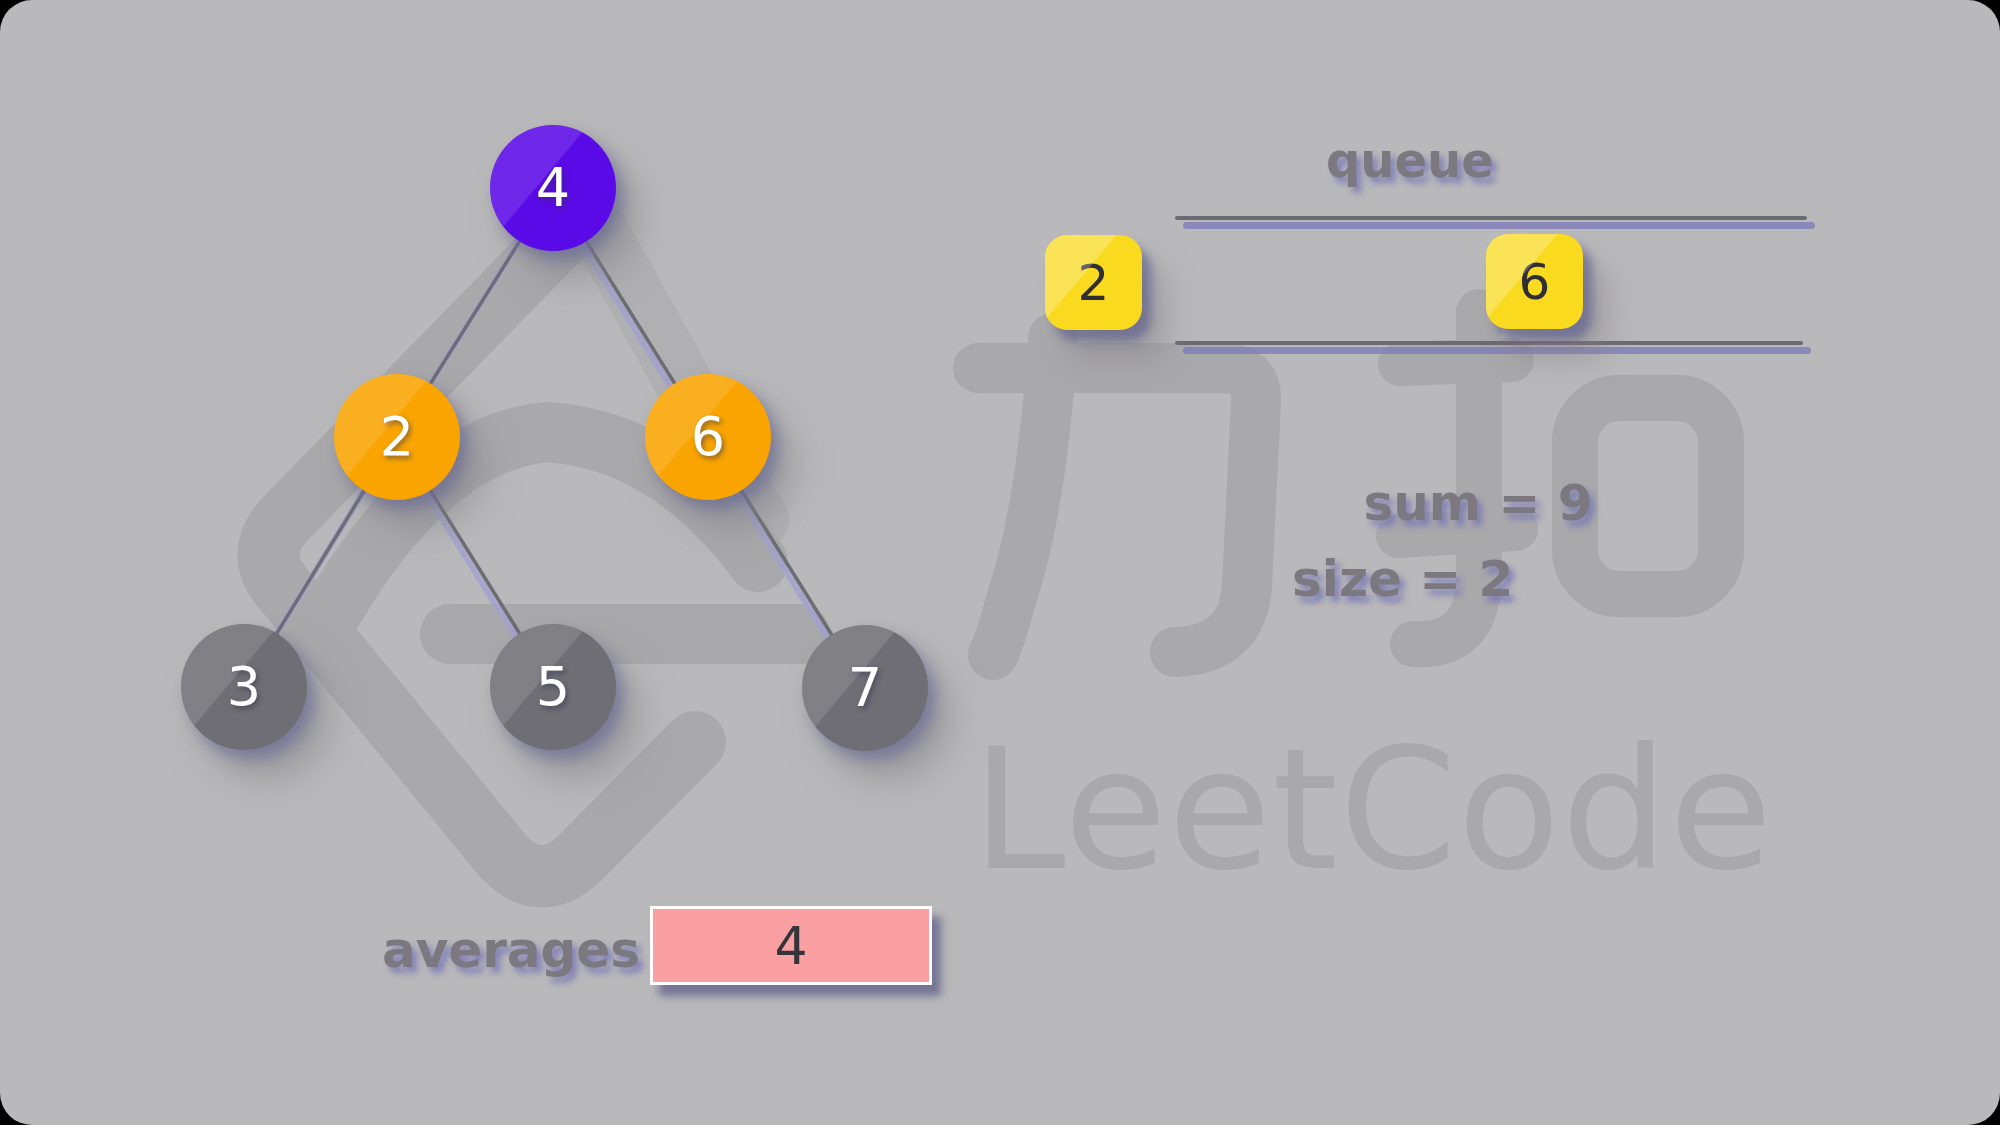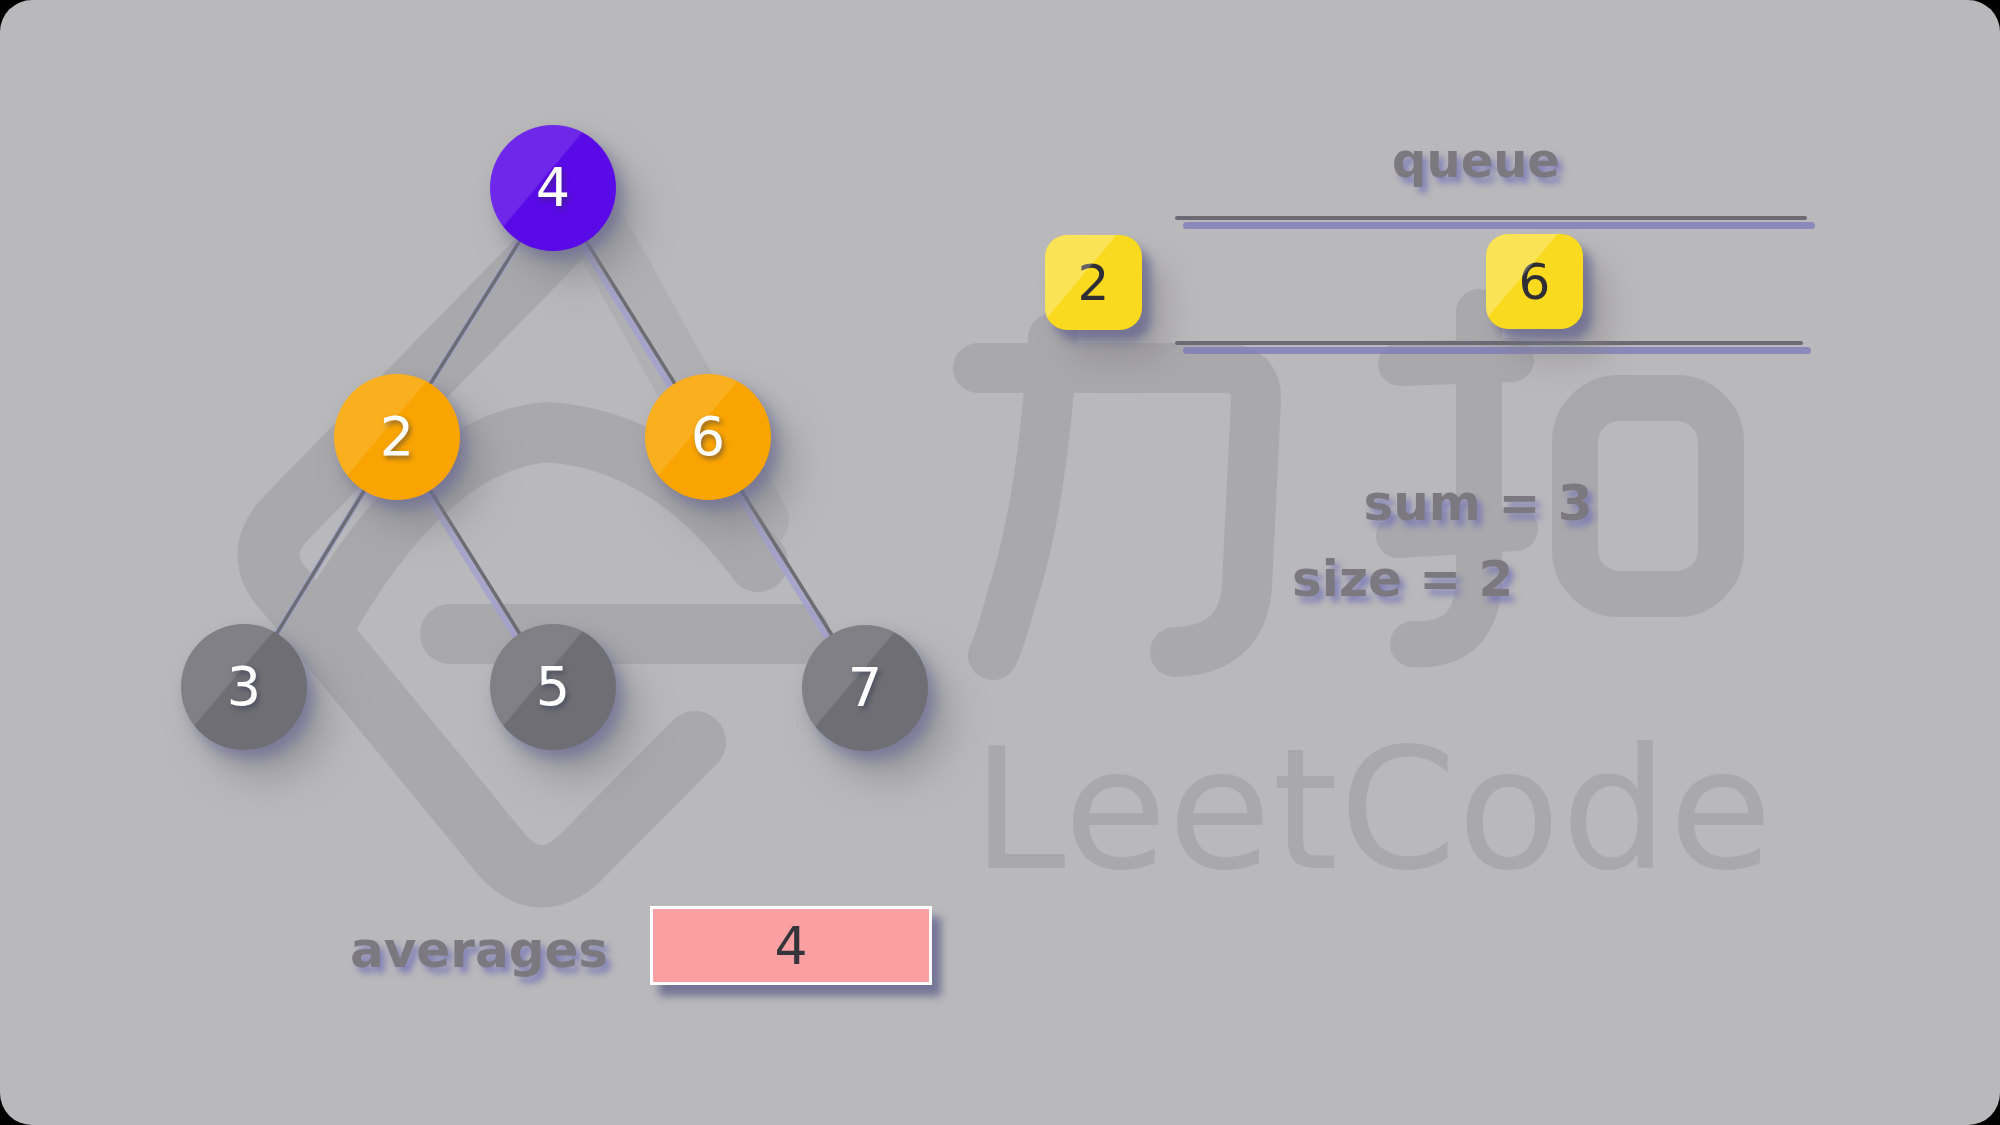--- a/index.html
+++ b/index.html
@@ -17,24 +17,24 @@
   .node-root{left:490px;top:125px;background:#5a0ae6;}
   .node-2{left:334px;top:374px;background:#f9a400;}
   .node-6{left:645px;top:374px;background:#f9a400;}
   .node-3{left:181px;top:624px;background:#6f6e74;}
   .node-5{left:490px;top:624px;background:#6f6e74;}
   .node-7{left:802px;top:625px;background:#6f6e74;}
 
   
   .glabel{position:absolute;color:#7b797f;font-weight:700;
           text-shadow:5px 6px 6px rgba(118,116,182,.8);}
-  #queue-title{left:1326px;top:132px;width:300px;text-align:center;font-size:48px;}
+  #queue-title{left:1326px;top:132px;width:300px;font-size:48px;}
   #sum-text{left:1288px;top:474px;width:380px;text-align:center;font-size:50px;}
   #size-text{left:1292px;top:550px;width:380px;text-align:left;font-size:50px;}
-  #averages-label{left:350px;top:921px;width:290px;text-align:left;font-size:50px;}
+  #averages-label{left:350px;top:921px;width:290px;text-align:right;font-size:50px;}
 
   
   .rail{position:absolute;height:4px;background:#6b6971;border-radius:2px;}
   .rail::after{content:"";position:absolute;left:8px;top:6px;width:100%;height:7px;border-radius:4px;
                background:rgba(124,122,184,.75);}
   #rail-top{left:1175px;top:216px;width:632px;}
   #rail-bottom{left:1175px;top:341px;width:628px;}
 
   
   .qitem{position:absolute;width:97px;height:95px;border-radius:22px;background:#f9da1e;
@@ -123,21 +123,21 @@
   <div id="queue-title" class="glabel">queue</div>
   <div id="rail-top" class="rail"></div>
   <div id="rail-bottom" class="rail"></div>
   <div id="queue-item-0" class="qitem">
     <span>2</span>
   </div>
   <div id="queue-item-1" class="qitem">
     <span>6</span>
   </div>
 
-  <div id="sum-text" class="glabel">sum = 3</div>
+  <div id="sum-text" class="glabel">sum = 9</div>
   <div id="size-text" class="glabel">size = 2</div>
 
   <div id="averages-label" class="glabel">averages</div>
   <div id="averages-box">
     <span>4</span>
   </div>
 
 </div>
 
 </body></html>

